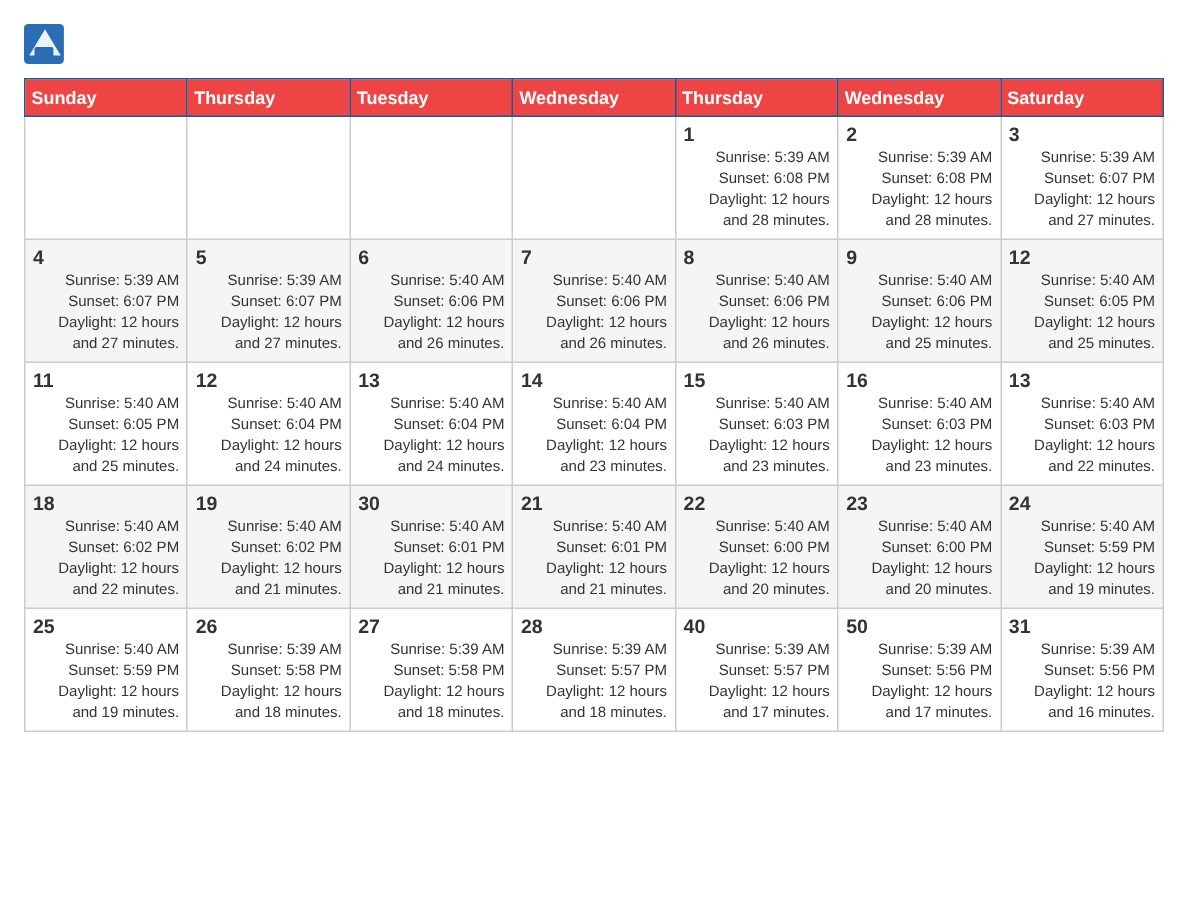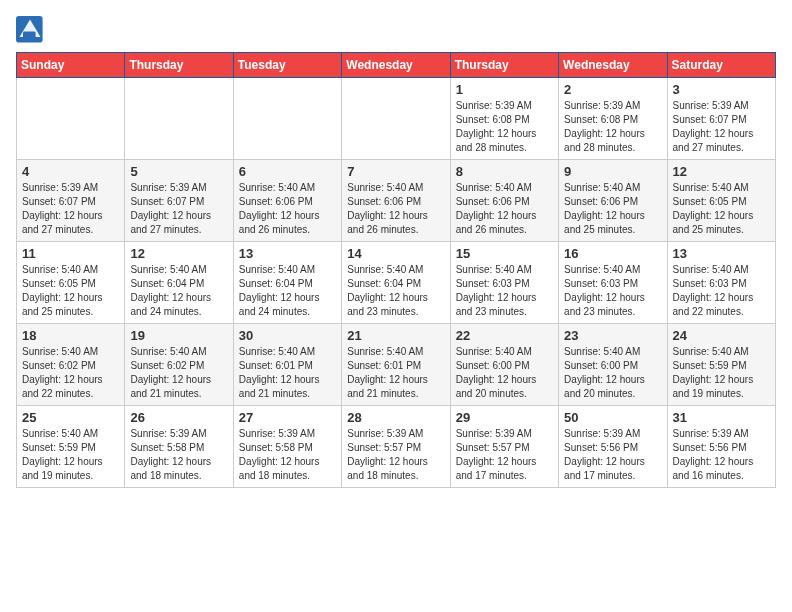--- a/index.html
+++ b/index.html
@@ -75,20 +75,21 @@
       font-size: 13px;
       font-weight: bold;
       color: #333;
       display: block;
       margin-bottom: 2px;
     }
     .day-info {
       color: #333;
       font-size: 10px;
       line-height: 1.4;
+      text-align: right;
     }
     .empty-cell {
       background: #fff !important;
     }
   </style>
 </head>
 <body>
 
 <div class="header">
   <div class="logo">
@@ -324,21 +325,21 @@
 and 18 minutes.</div>
         </td>
         <td>
           <span class="day-number">28</span>
           <div class="day-info" style="white-space: pre-line;">Sunrise: 5:39 AM
 Sunset: 5:57 PM
 Daylight: 12 hours
 and 18 minutes.</div>
         </td>
         <td>
-          <span class="day-number">29</span>
+          <span class="day-number">40</span>
           <div class="day-info" style="white-space: pre-line;">Sunrise: 5:39 AM
 Sunset: 5:57 PM
 Daylight: 12 hours
 and 17 minutes.</div>
         </td>
         <td>
           <span class="day-number">50</span>
           <div class="day-info" style="white-space: pre-line;">Sunrise: 5:39 AM
 Sunset: 5:56 PM
 Daylight: 12 hours

